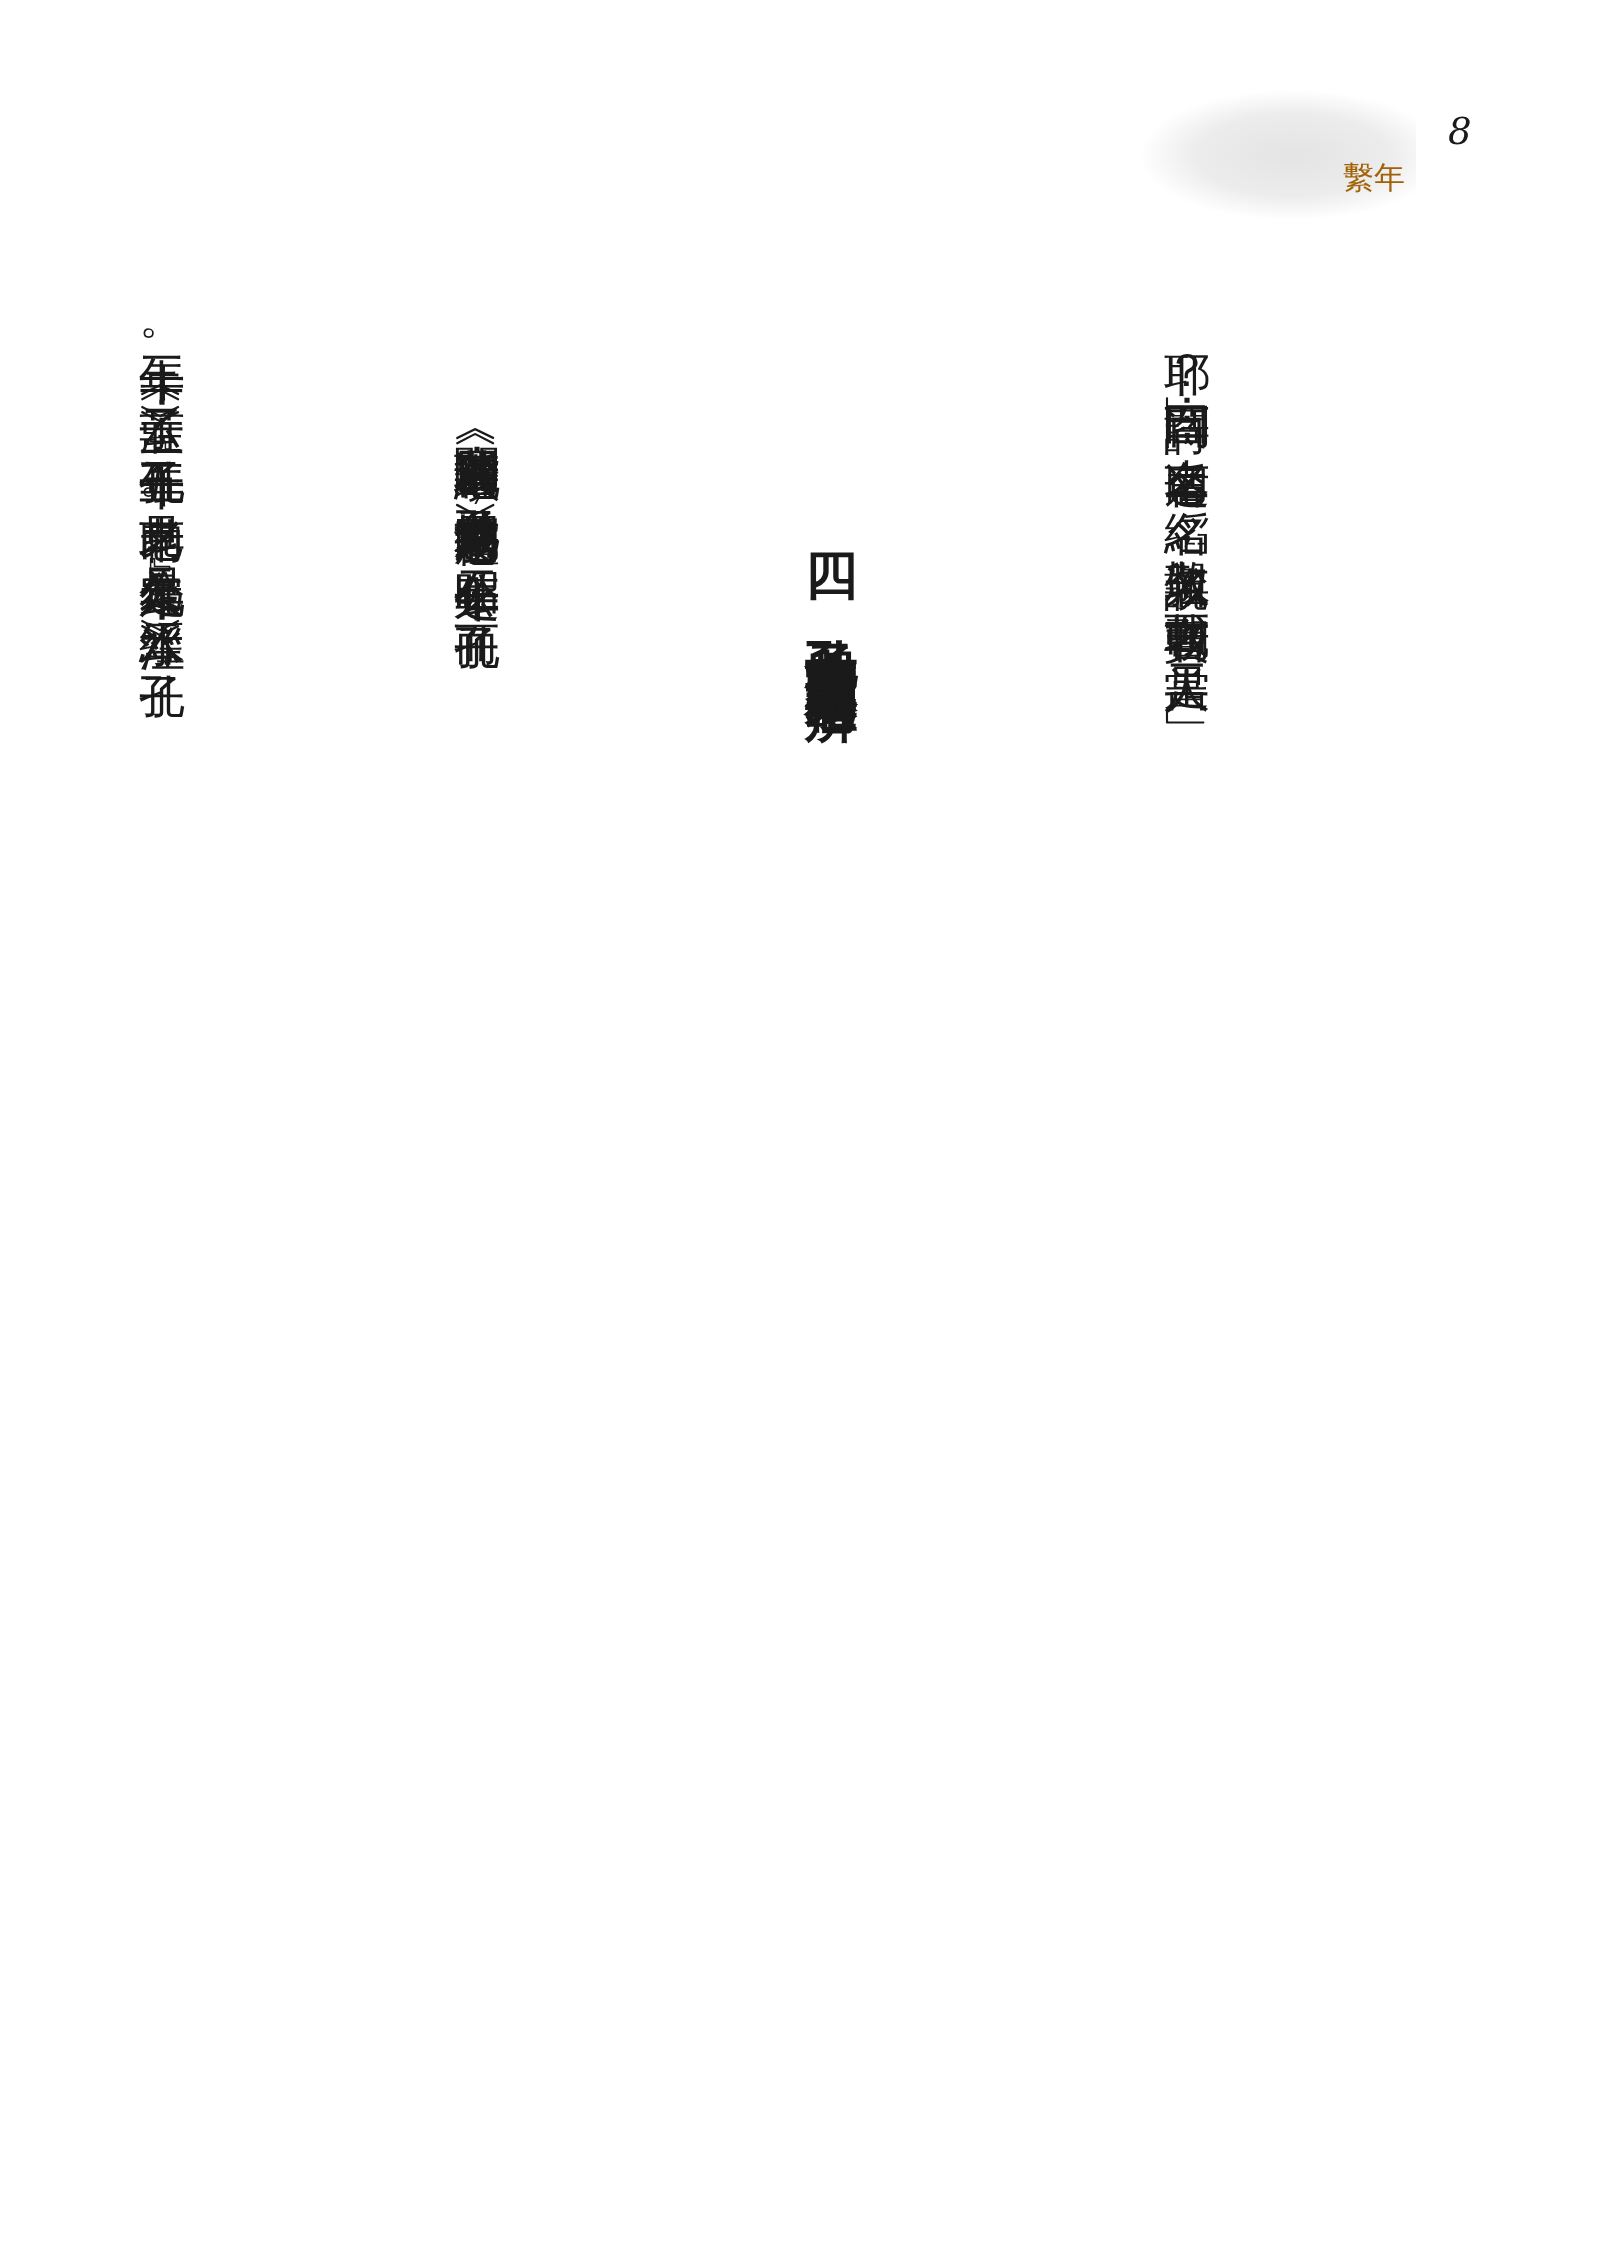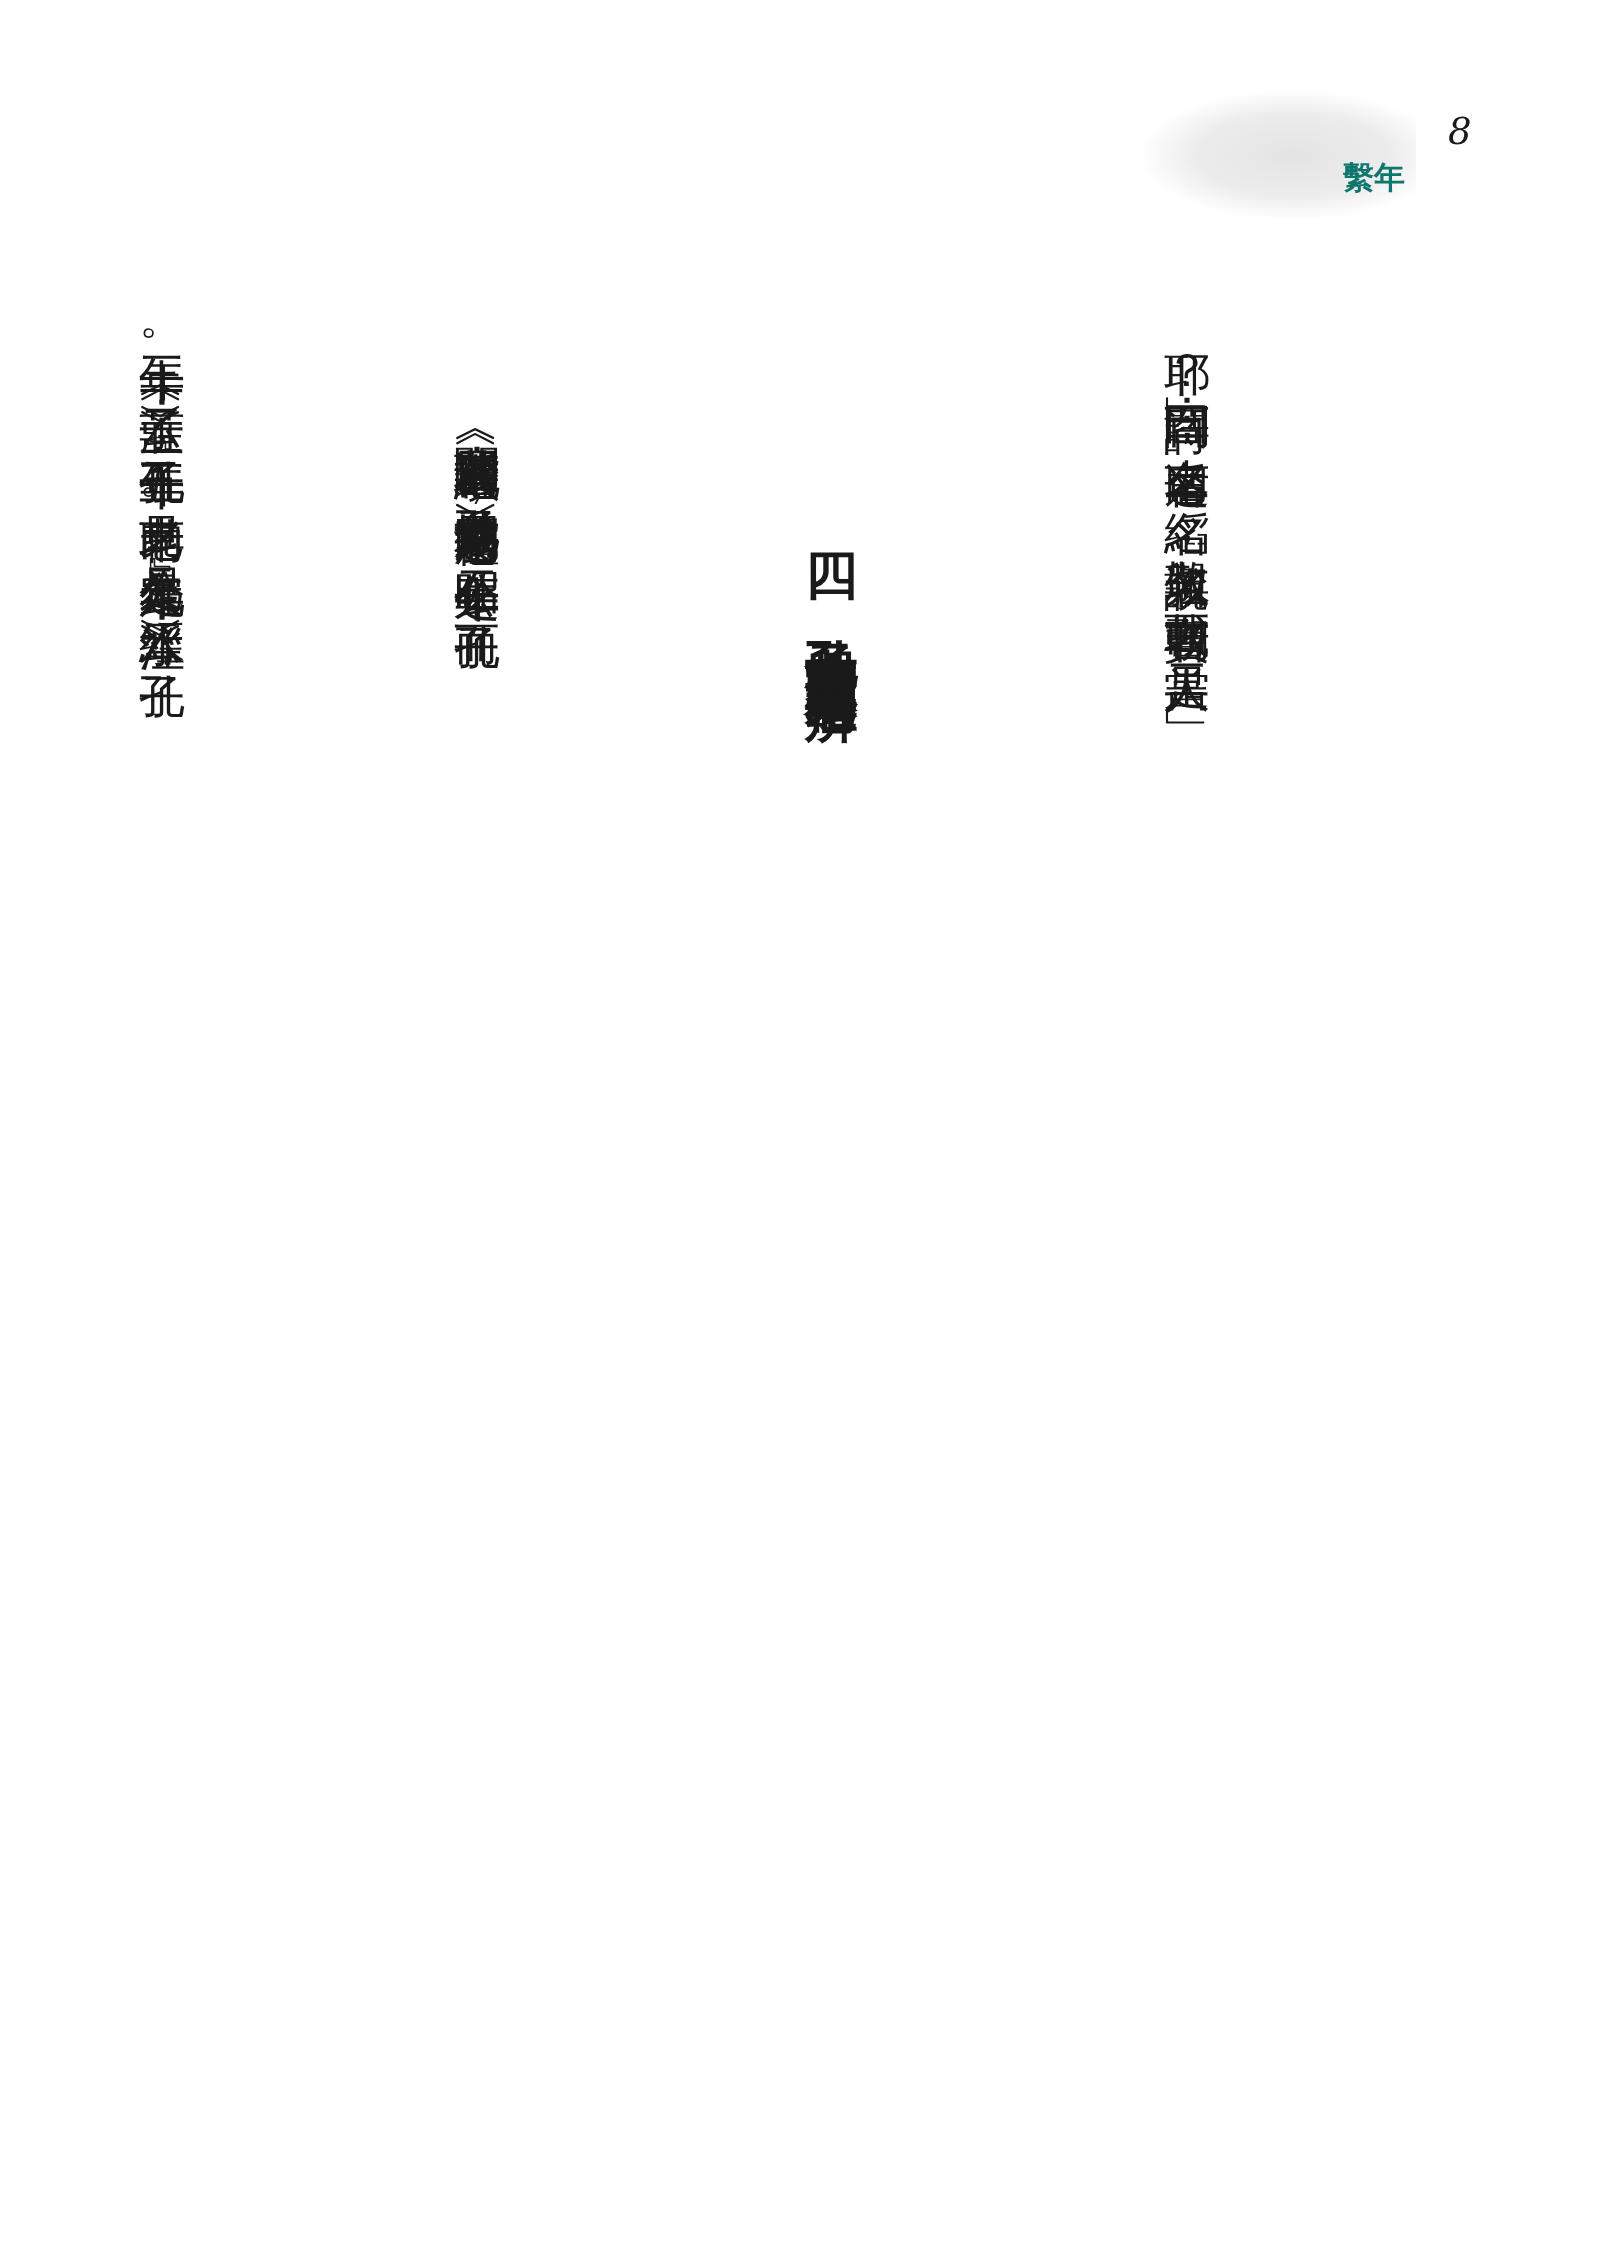--- a/index.html
+++ b/index.html
@@ -40,22 +40,22 @@
     letter-spacing: 5.5px;
     font-weight: bold;
     white-space: nowrap;
   }
   .series-sub {
     position: absolute;
     left: 292px;
     top: 66px;
     font-family: "DejaVu Sans", sans-serif;
     font-size: 31px;
-    color: #0f766e;
-    font-weight: bold;
+    color: #a16207;
+    font-weight: normal;
     white-space: nowrap;
   }
   .page-number {
     position: absolute;
     left: 1448px;
     top: 110px;
     font-family: "DejaVu Serif", serif;
     font-style: italic;
     font-size: 37px;
     color: #1a1a1a;

